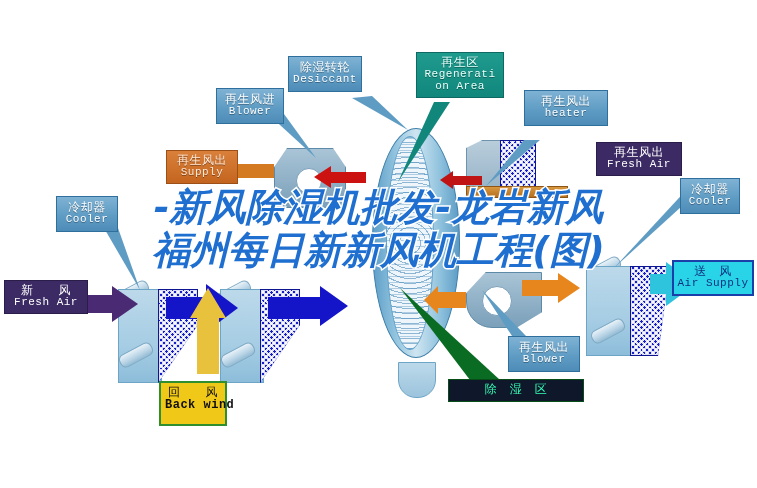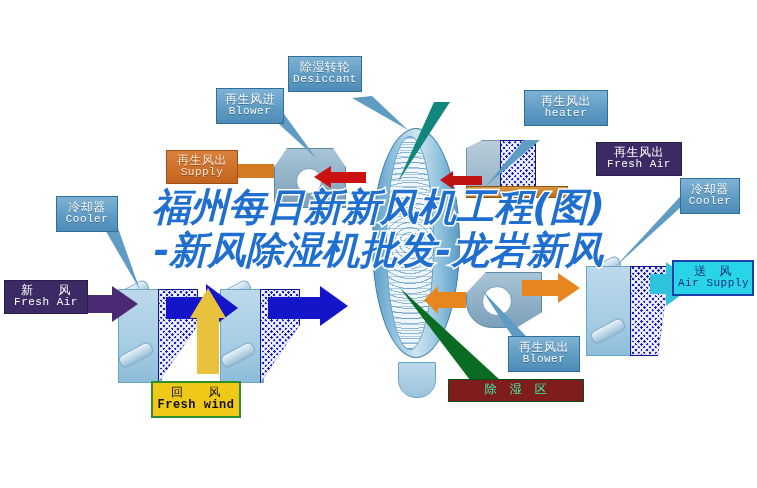--- a/index.html
+++ b/index.html
@@ -26,21 +26,21 @@
   .lb-purple{background:#3b2a63;border:1px solid #2a1d49;color:#ffffff;}
   
   .lb-orange{background:linear-gradient(180deg,#d9803a 0%,#c4651f 100%);
              border:1px solid #9c4f16;color:#ffe9d8;
              text-shadow:0 1px 0 rgba(0,0,0,.4);}
   
   .lb-yellow{background:#f0c818;border:2px solid #2f8f2f;color:#101010;}
   
   .lb-cyan{background:#2ad4e8;border:2px solid #1b3fa8;color:#10307f;}
   
-  .lb-green{background:#7f1d1d;border:1px solid #064d18;color:#35ffb4;}
+  .lb-green{background:#0f172a;border:1px solid #064d18;color:#35ffb4;}
 
   
   .part{position:absolute;z-index:10;}
 
   .coil-body{position:absolute;background:linear-gradient(180deg,#bcd9ea 0%,#a6cde4 60%,#8dbdda 100%);
              border:1px solid #6ca5c6;}
   .coil-mesh{position:absolute;
              background-color:#1720c8;
              background-image:
                repeating-linear-gradient(45deg,rgba(255,255,255,.85) 0 2px,transparent 2px 4px),
@@ -212,34 +212,39 @@
     <polygon points="690,186 704,186 614,268" fill="#5f9cc4"></polygon>
 
     <polygon points="104,228 118,228 140,290" fill="#5f9cc4"></polygon>
 
     <polygon points="512,336 526,336 482,290" fill="#5f9cc4"></polygon>
 
     <polygon points="470,380 500,380 400,288" fill="#0a6b22"></polygon>
   </svg>
 
   <div id="watermark">
+    <span>-新风除湿机批发-龙岩新风</span>
     <span>福州每日新新风机工程(图)</span>
-    <span>-新风除湿机批发-龙岩新风</span>
   </div>
 
   <div class="label lb-blue" style="left:288px;top:56px;width:74px;padding:4px 4px 5px;font-size:12px;">
     <span class="cn">除湿转轮</span>
     <span class="en" style="font-size:11px;">Desiccant</span>
   </div>
 
   <div class="label lb-blue" style="left:216px;top:88px;width:68px;padding:4px 4px 5px;font-size:12px;">
     <span class="cn">再生风进</span>
     <span class="en" style="font-size:11px;">Blower</span>
   </div>
 
+  <div class="label lb-teal" style="left:416px;top:52px;width:88px;padding:3px 3px 4px;font-size:12px;">
+    <span class="cn">再生区</span>
+    <span class="en" style="font-size:11px;">Regenerati</span>
+    <span class="en" style="font-size:11px;">on Area</span>
+  </div>
 
   <div class="label lb-blue" style="left:524px;top:90px;width:84px;padding:4px 4px 5px;font-size:12px;">
     <span class="cn">再生风出</span>
     <span class="en" style="font-size:11px;">heater</span>
   </div>
 
   <div class="label lb-purple" style="left:596px;top:142px;width:86px;padding:3px 4px 4px;font-size:12px;">
     <span class="cn">再生风出</span>
     <span class="en" style="font-size:11px;">Fresh Air</span>
   </div>
@@ -257,32 +262,32 @@
   <div class="label lb-blue" style="left:56px;top:196px;width:62px;padding:4px 4px 5px;font-size:12px;">
     <span class="cn">冷却器</span>
     <span class="en" style="font-size:11px;">Cooler</span>
   </div>
 
   <div class="label lb-purple" style="left:4px;top:280px;width:84px;padding:3px 4px 4px;font-size:12px;">
     <span class="cn">新　　风</span>
     <span class="en" style="font-size:11px;">Fresh Air</span>
   </div>
 
-  <div class="label lb-yellow" style="left:151px;top:381px;width:90px;padding:3px 4px 4px;font-size:12px;">
+  <div class="label lb-yellow" style="left:159px;top:381px;width:68px;padding:3px 4px 12px;font-size:12px;">
     <span class="cn">回　　风</span>
-    <span class="en" style="font-size:12px;font-weight:bold;">Fresh wind</span>
+    <span class="en" style="font-size:12px;font-weight:bold;">Back wind</span>
   </div>
 
   <div class="label lb-blue" style="left:508px;top:336px;width:72px;padding:4px 4px 5px;font-size:12px;">
     <span class="cn">再生风出</span>
     <span class="en" style="font-size:11px;">Blower</span>
   </div>
 
   <div class="label lb-green" style="left:448px;top:379px;width:136px;padding:3px 4px 5px;font-size:12px;">
     <span class="cn">除　湿　区</span>
   </div>
 
   <div class="label lb-cyan" style="left:672px;top:260px;width:82px;padding:3px 3px 4px;font-size:12px;">
     <span class="cn">送　风</span>
-    <span class="en" style="font-size:11px;text-align:right;">Air Supply</span>
+    <span class="en" style="font-size:11px;">Air Supply</span>
   </div>
 
 </div>
 
 </body></html>

